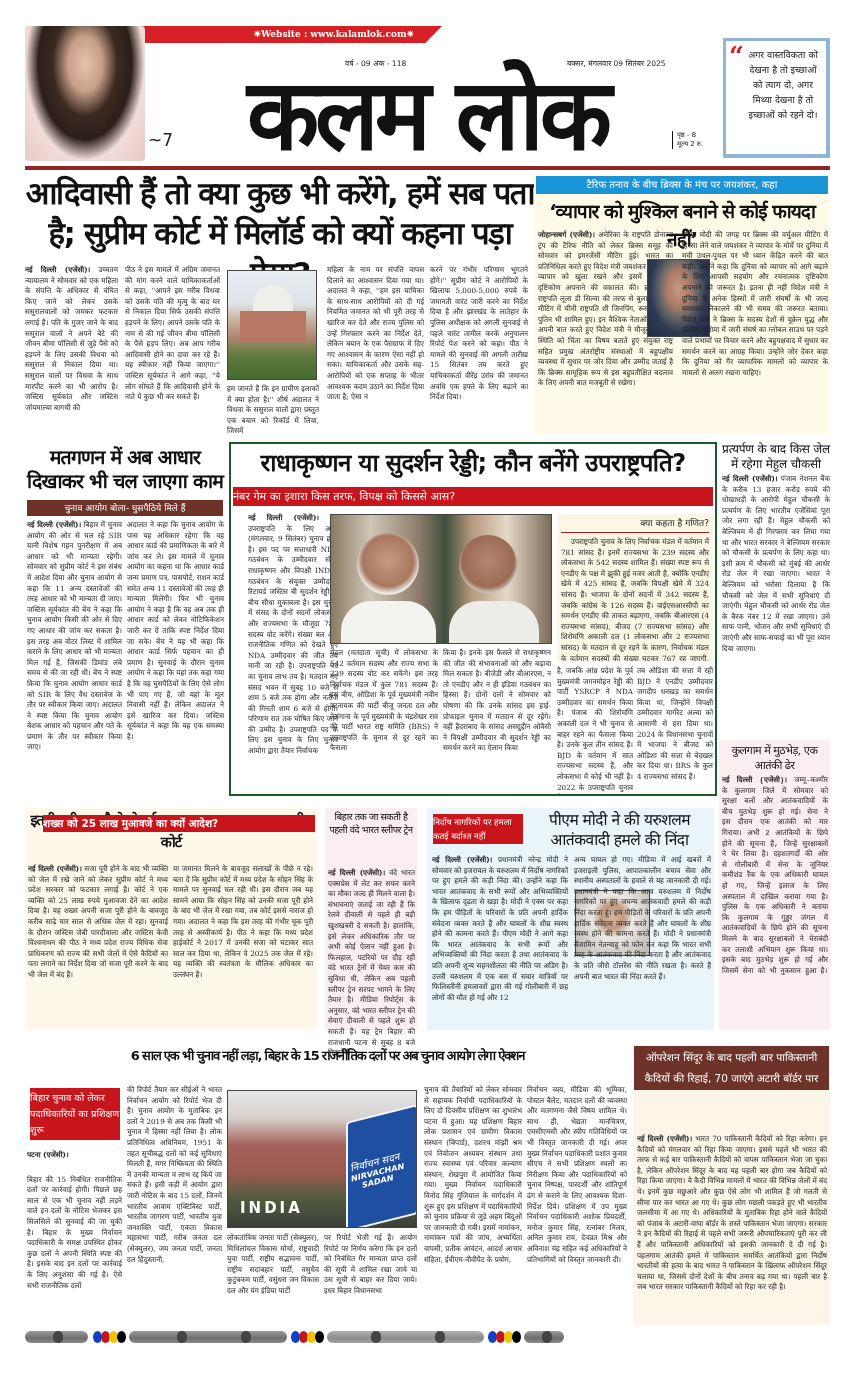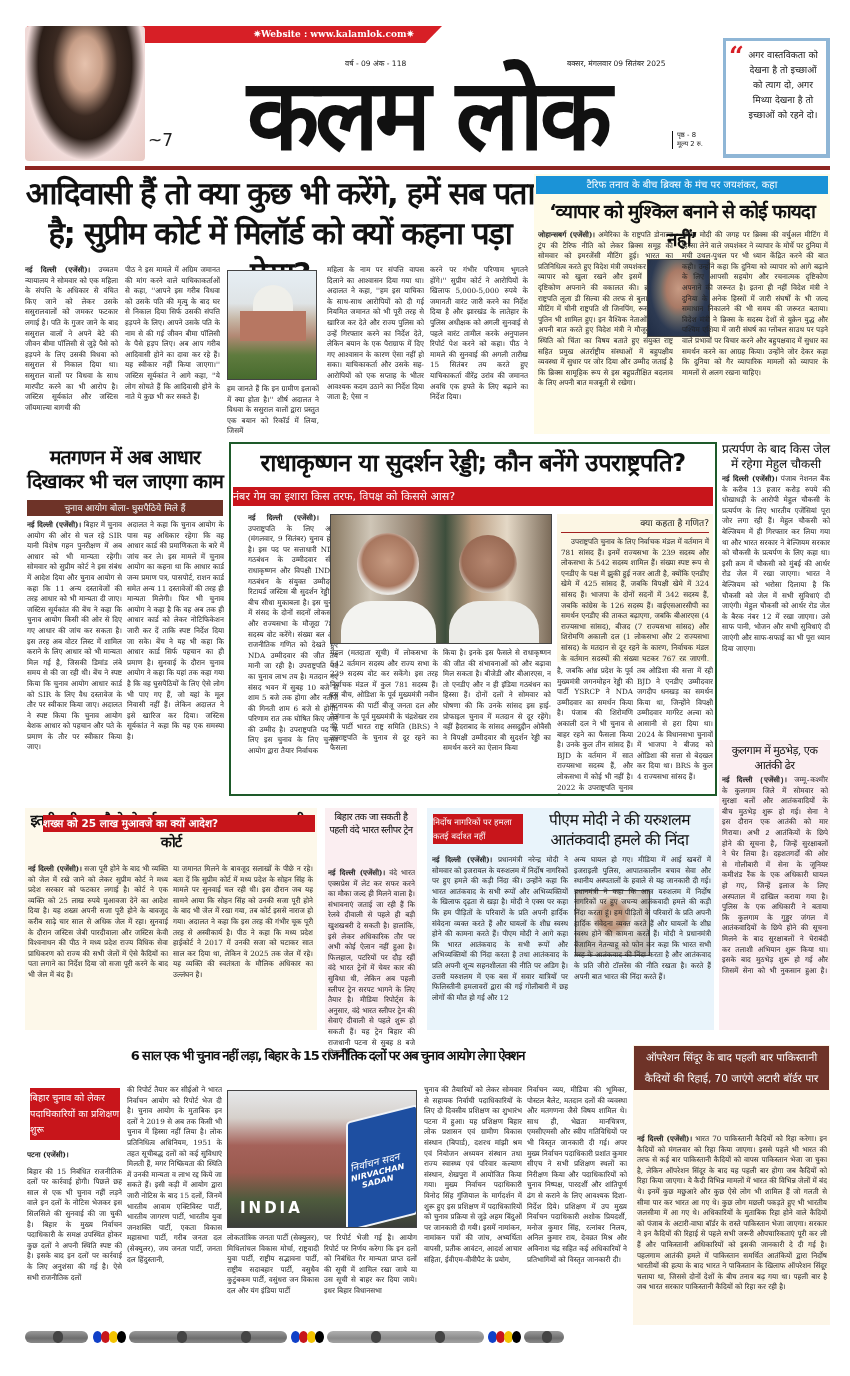--- a/index.html
+++ b/index.html
@@ -146,21 +146,21 @@
 <div class="abs col-text" style="left:432px; top:855px; width:136px; height:172px;">
   <span class="dateline">नई दिल्ली (एजेंसी)।</span>
   <span>प्रधानमंत्री नरेन्द्र मोदी ने सोमवार को इजरायल के यरुशलम में निर्दोष नागरिकों पर हुए हमले की कड़ी निंदा की। उन्होंने कहा कि भारत आतंकवाद के सभी रूपों और अभिव्यक्तियों के खिलाफ दृढ़ता से खड़ा है। मोदी ने एक्स पर कहा कि हम पीड़ितों के परिवारों के प्रति अपनी हार्दिक संवेदना व्यक्त करते हैं और घायलों के शीघ्र स्वस्थ होने की कामना करते हैं। पीएम मोदी ने आगे कहा कि भारत आतंकवाद के सभी रूपों और अभिव्यक्तियों की निंदा करता है तथा आतंकवाद के प्रति अपनी शून्य सहनशीलता की नीति पर अडिग है। उत्तरी यरुशलम में एक बस में सवार यात्रियों पर फिलिस्तीनी हमलावरों द्वारा की गई गोलीबारी में छह लोगों की मौत हो गई और 12</span>
 </div>
 <div class="abs photo" style="left:575px; top:890px; width:75px; height:66px; background: radial-gradient(ellipse at 50% 40%, #d7b79f 0%, #c09a82 22%, #eceae6 40%, #d9d5cf 60%, #b9b6b1 100%);"></div>
 <div class="abs col-text" style="left:574px; top:855px; width:137px; height:172px;">अन्य घायल हो गए। मीडिया में आई खबरों में इजराइली पुलिस, आपातकालीन बचाव सेवा और स्थानीय अस्पतालों के हवाले से यह जानकारी दी गई। प्रधानमंत्री ने कहा कि आज यरुशलम में निर्दोष नागरिकों पर हुए जघन्य आतंकवादी हमले की कड़ी निंदा करता हूं। हम पीड़ितों के परिवारों के प्रति अपनी हार्दिक संवेदना व्यक्त करते हैं और घायलों के शीघ्र स्वस्थ होने की कामना करते हैं। मोदी ने प्रधानमंत्री बेंजामिन नेतन्याहू को फोन कर कहा कि भारत सभी तरह के आतंकवाद की निंदा करता है और आतंकवाद के प्रति जीरो टॉलरेंस की नीति रखता है। करते हैं अपनी बात भारत की निंदा करते हैं।</div>
 
 <div class="abs hl" style="left:25px; top:1040px; width:605px; font-size:13px; line-height:32px; letter-spacing:-1.2px; white-space:nowrap;">6 साल एक भी चुनाव नहीं लड़ा, बिहार के 15 राजनीतिक दलों पर अब चुनाव आयोग लेगा ऐक्शन</div>
 <div class="abs red-bar" style="left:30px; top:1088px; width:90px; height:52px; font-size:9.5px; line-height:16px; padding-top:2px;">बिहार चुनाव को लेकर पदाधिकारियों का प्रशिक्षण शुरू</div>
 <div class="abs col-text" style="left:27px; top:1150px; width:95px; height:172px;">
-  <div class="dateline" style="text-indent:0; margin-bottom:6px;">पटना (एजेंसी)।</div>
+  <div class="dateline" style="text-indent:0; margin-bottom:14px;">पटना (एजेंसी)।</div>
   <span>बिहार की 15 निबंधित राजनीतिक दलों पर कार्रवाई होगी। पिछले छह साल से एक भी चुनाव नहीं लड़ने वाले इन दलों के नोटिस भेजकर इस सिलसिले की सुनवाई की जा चुकी है। बिहार के मुख्य निर्वाचन पदाधिकारी के समक्ष उपस्थित होकर कुछ दलों ने अपनी स्थिति स्पष्ट की है। इसके बाद इन दलों पर कार्रवाई के लिए अनुशंसा की गई है। ऐसे सभी राजनीतिक दलों</span>
 </div>
 <div class="abs col-text" style="left:127px; top:1085px; width:95px; height:237px;">की रिपोर्ट तैयार कर सीईओ ने भारत निर्वाचन आयोग को रिपोर्ट भेज दी है। चुनाव आयोग के मुताबिक इन दलों ने 2019 से अब तक किसी भी चुनाव में हिस्सा नहीं लिया है। लोक प्रतिनिधित्व अधिनियम, 1951 के तहत सूचीबद्ध दलों को कई सुविधाएं मिलती हैं, मगर निष्क्रियता की स्थिति में उनकी मान्यता व लाभ रद्द किये जा सकते हैं। इसी कड़ी में आयोग द्वारा जारी नोटिस के बाद 15 दलों, जिनमें भारतीय आवाम एक्टिविस्ट पार्टी, भारतीय जागरण पार्टी, भारतीय युवा जनशक्ति पार्टी, एकता विकास महासभा पार्टी, गरीब जनता दल (सेक्युलर), जय जनता पार्टी, जनता दल हिंदुस्तानी,</div>
 <div class="abs photo" style="left:227px; top:1090px; width:190px; height:138px; background: linear-gradient(180deg, #e6e8ea 0%, #d6d0cb 20%, #a5625a 40%, #9a5a4f 60%, #4e5b3d 80%, #3c3f3a 100%);">
   <div style="position:absolute; left:118px; top:22px; width:72px; height:110px; background:#1e4fa1; border:2px solid #f1f4f8; transform:skewY(-14deg); border-radius:4px;">
     <div style="color:#fff; font-family:'DejaVu Sans',sans-serif; font-size:10px; margin-top:38px; padding-left:3px; white-space:nowrap;">निर्वाचन सदन</div>
     <div style="color:#fff; font-family:'DejaVu Sans',sans-serif; font-size:8px; font-weight:bold; padding-left:3px;">NIRVACHAN</div>
     <div style="color:#fff; font-family:'DejaVu Sans',sans-serif; font-size:8px; font-weight:bold; padding-left:14px;">SADAN</div>
   </div>
   <div style="position:absolute; left:12px; top:108px; color:#fff; font-family:'DejaVu Sans',sans-serif; font-weight:bold; font-size:15px; letter-spacing:3px;">INDIA</div>

